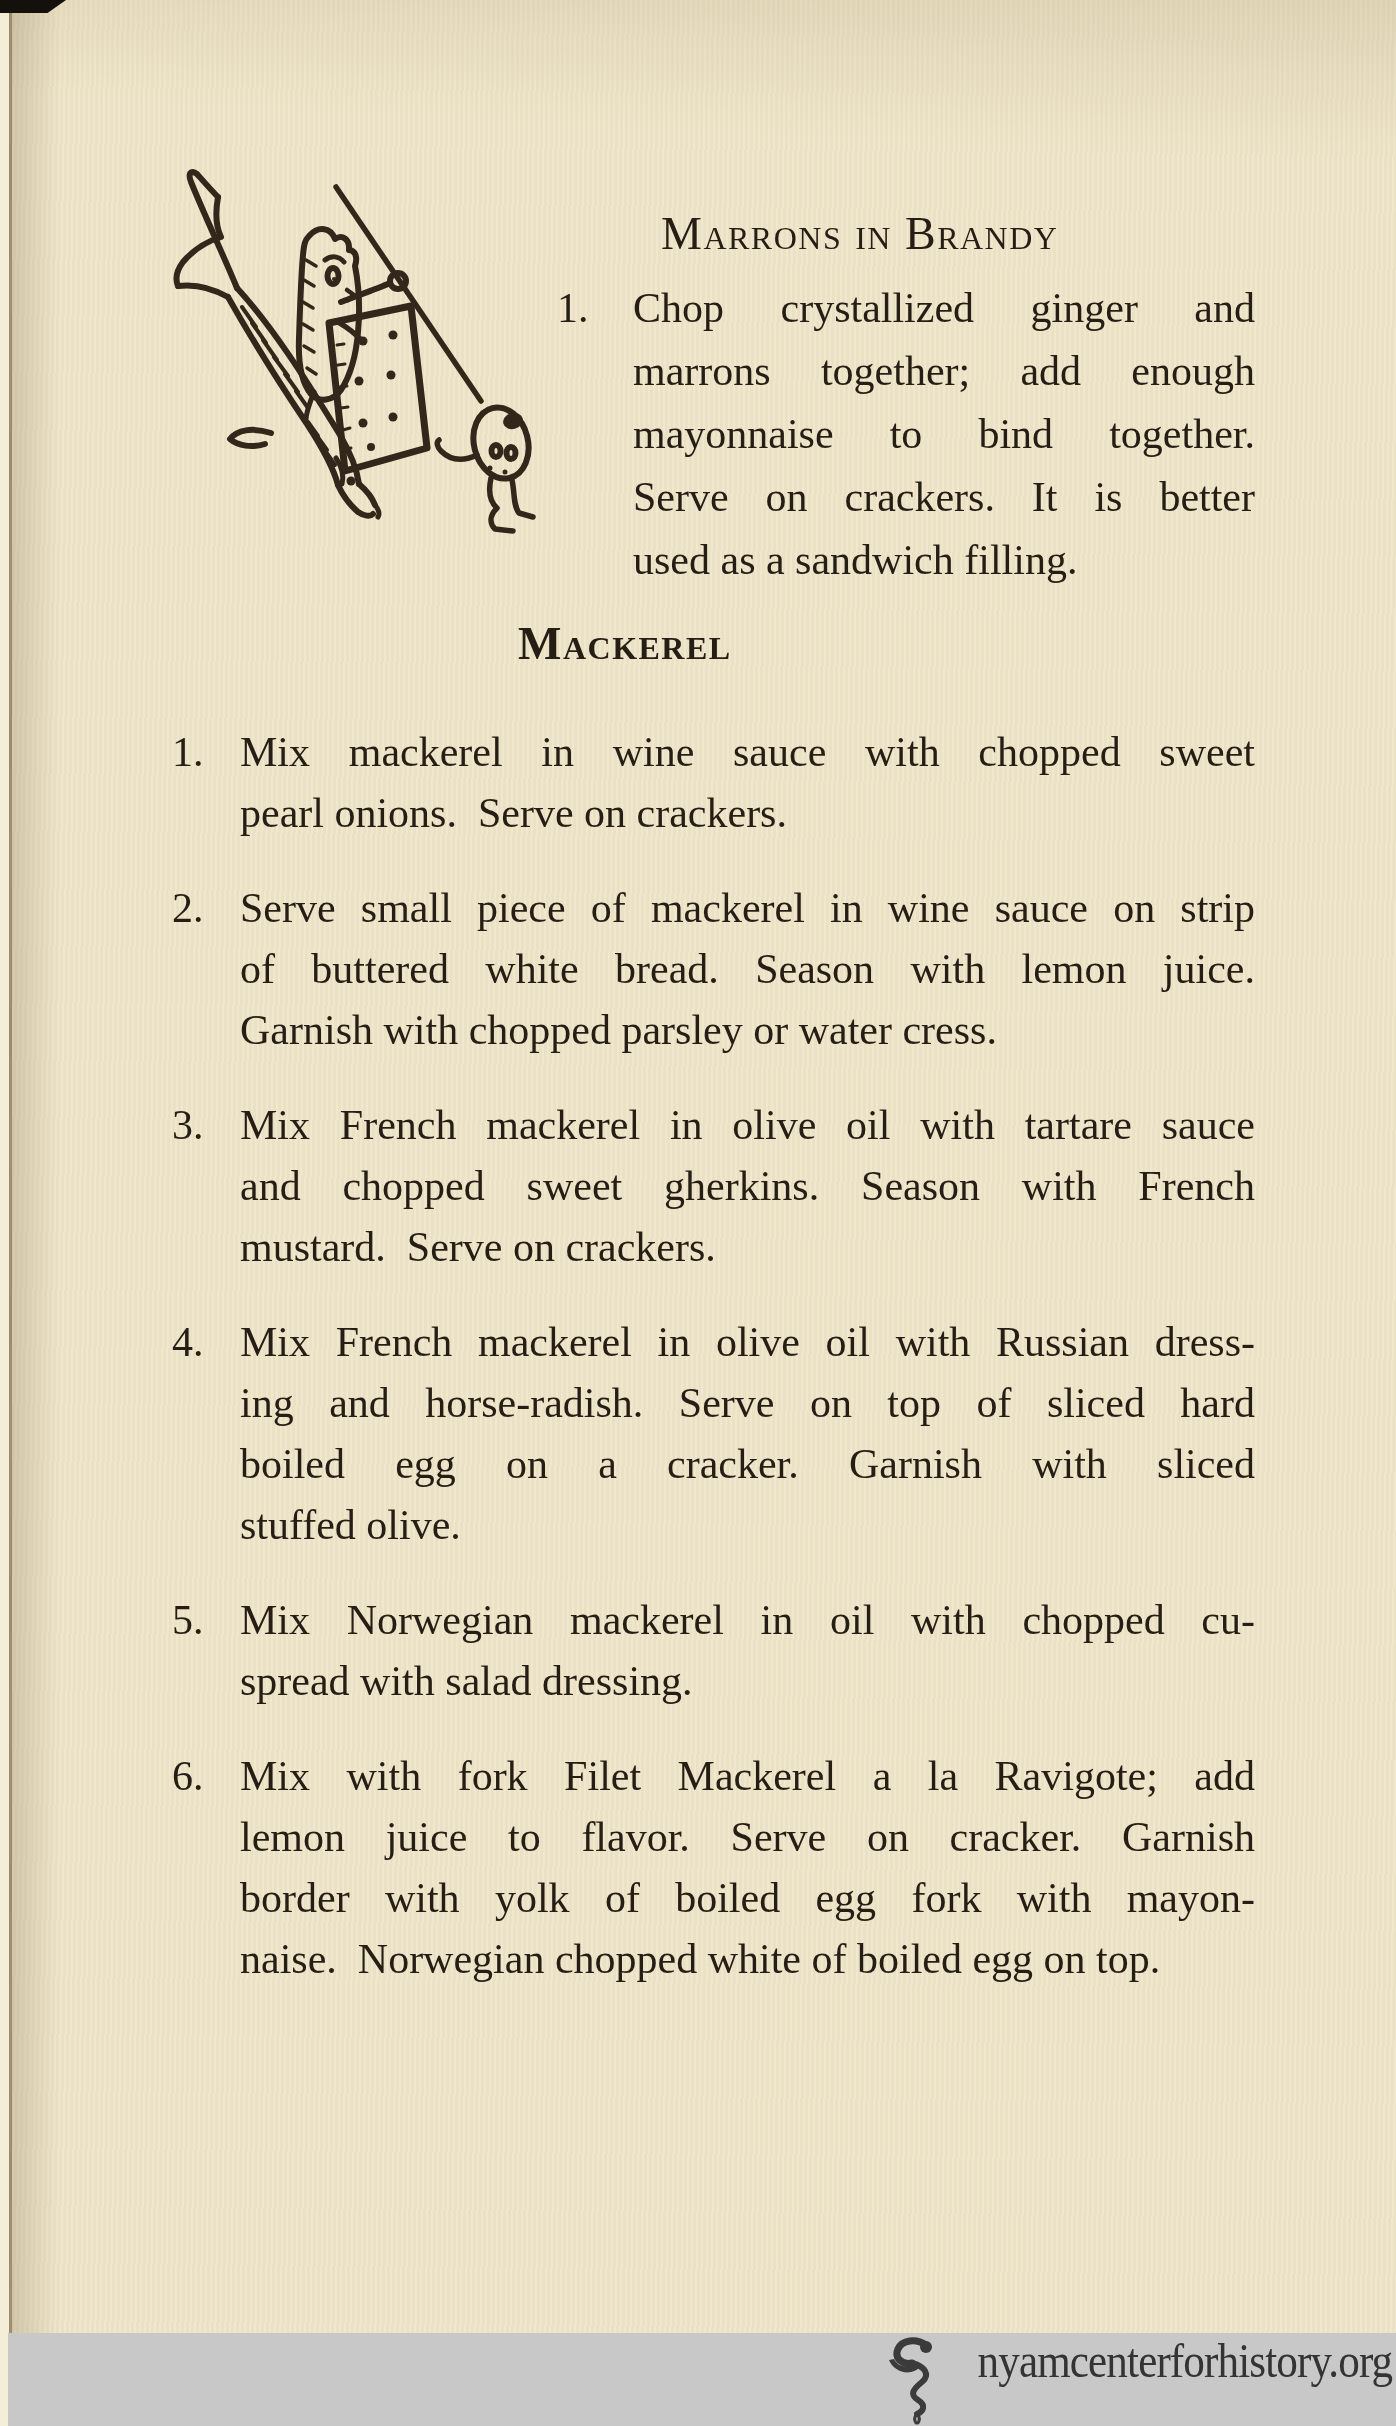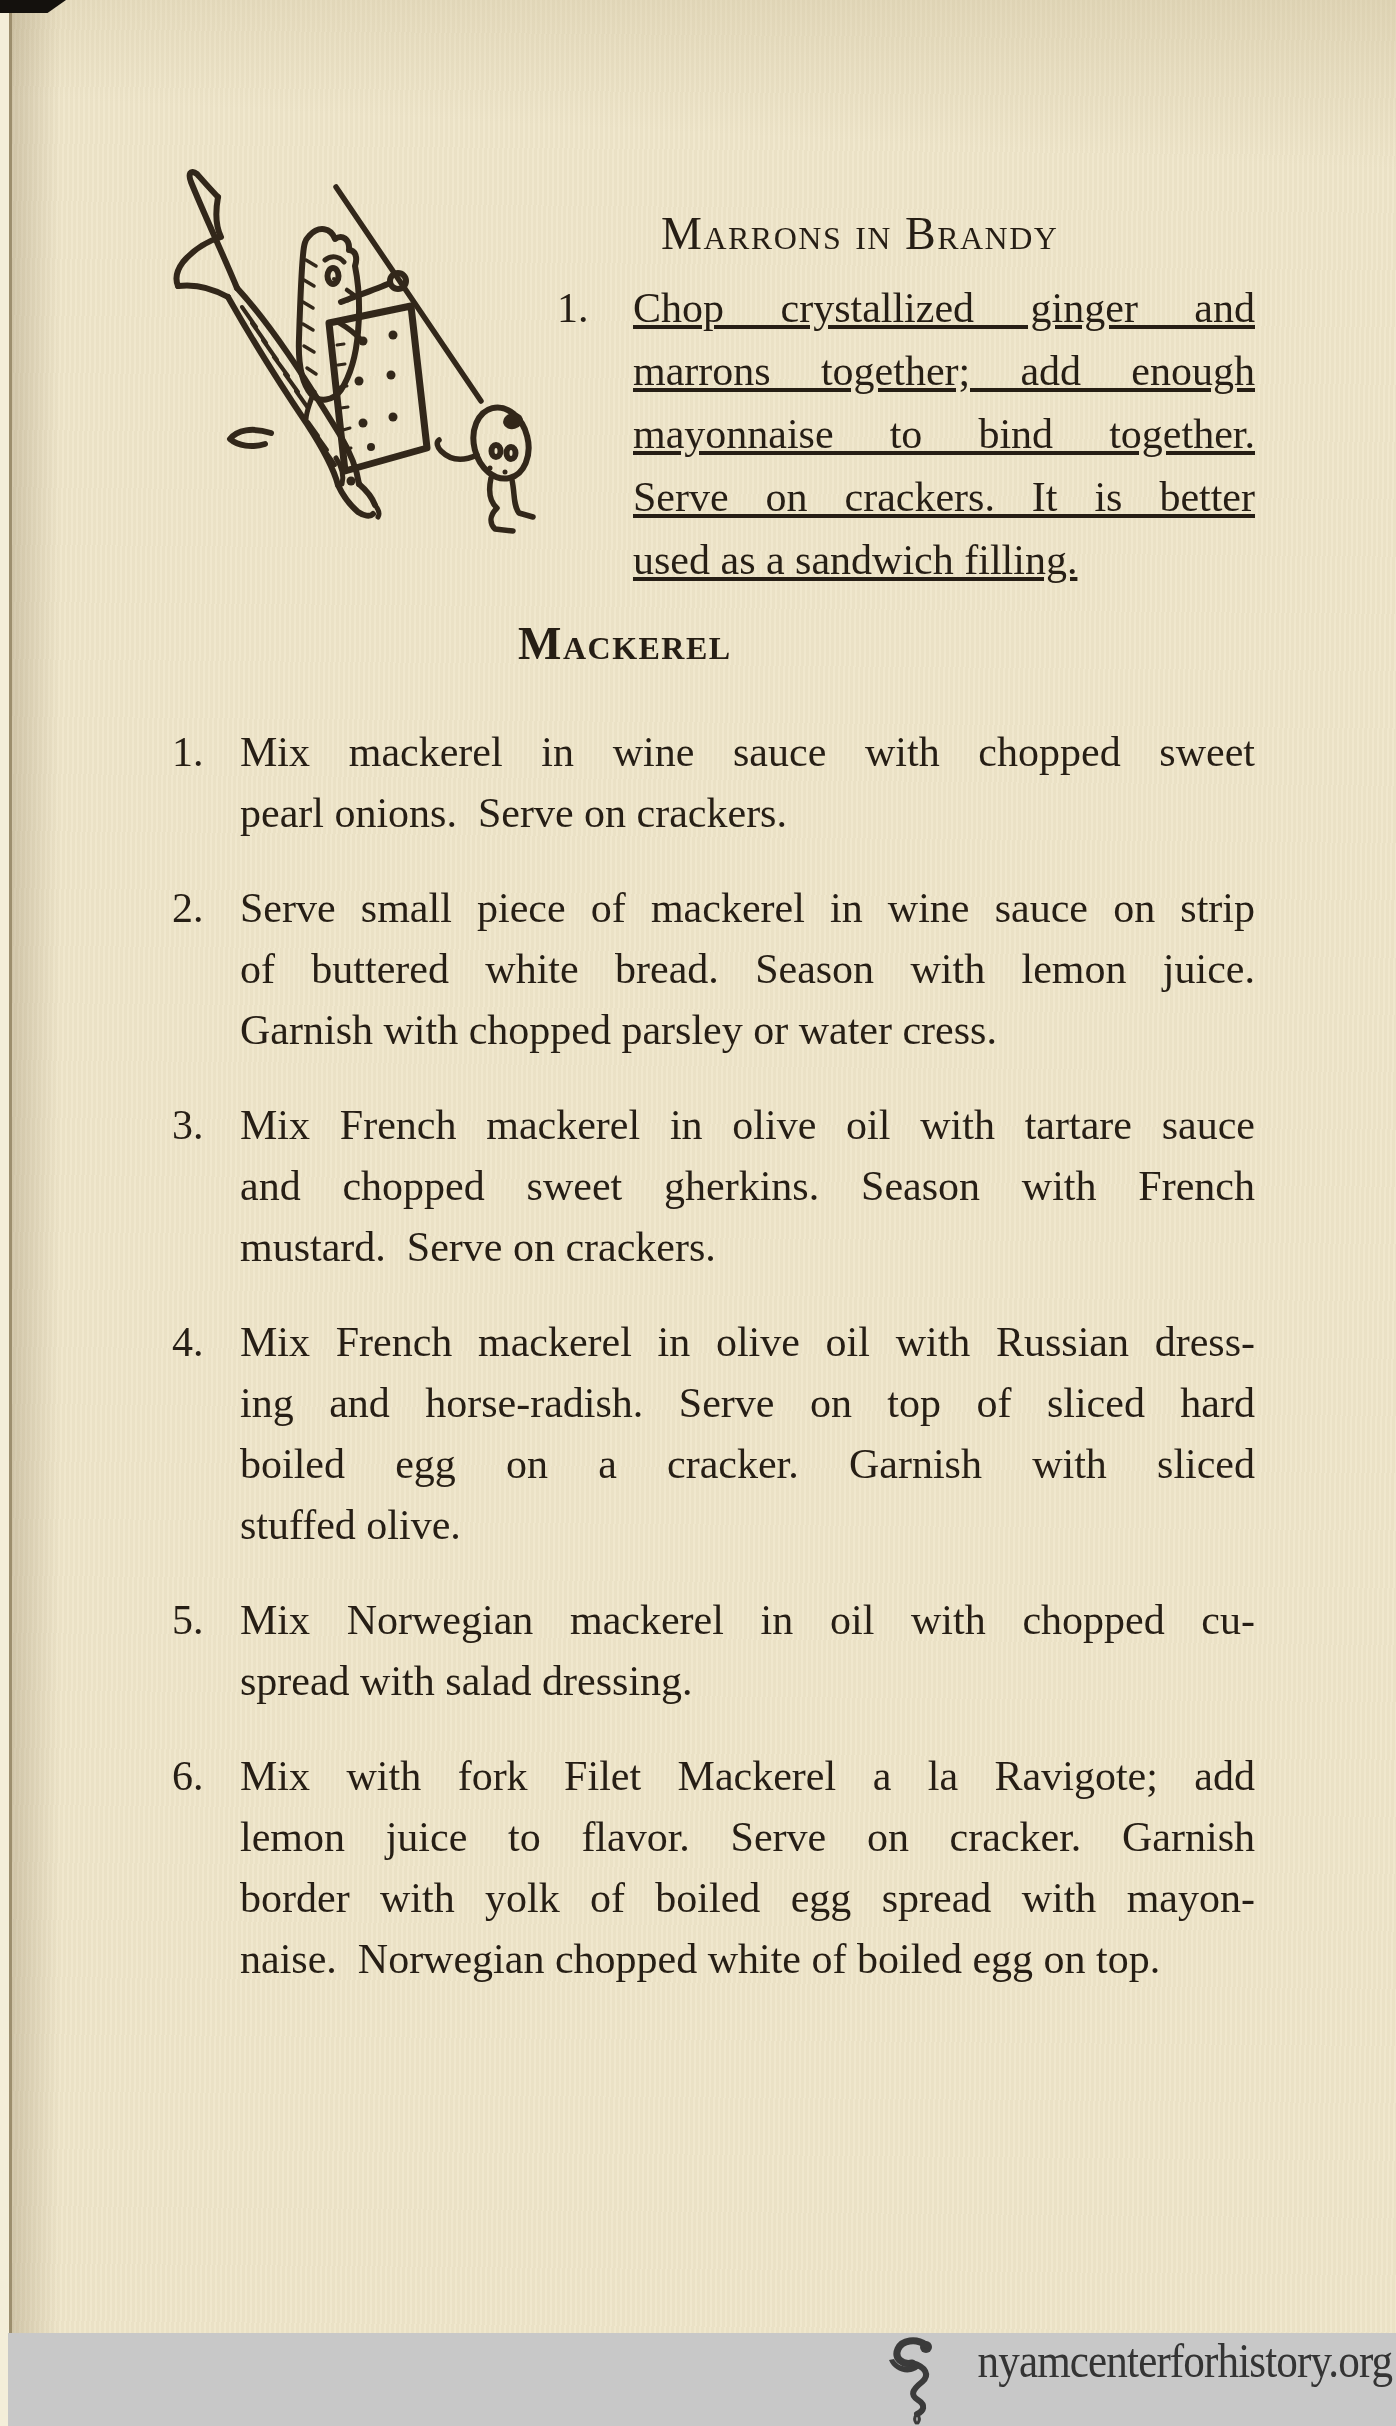--- a/index.html
+++ b/index.html
@@ -31,21 +31,21 @@
   .num{font-size:42px;color:#261e15;}
   .ln{font-size:42px;color:#261e15;overflow:hidden;}
   .j{text-align:justify;}
   .j::after{content:"";display:inline-block;width:100%;height:0;}
   .last{white-space:pre;text-align:left;}
 
   
   .marrons-item{position:absolute;left:557px;top:277px;}
   .marrons-item .num{width:76px;line-height:63px;}
   .mlines{width:622px;}
-  .mlines .ln{height:63px;line-height:63px;text-decoration:underline;}
+  .mlines .ln{height:63px;line-height:63px;}
 
   
   .mack{position:absolute;left:172px;top:722px;width:1083px;}
   .mack .item{margin-bottom:34px;}
   .mack .num{width:68px;line-height:61px;}
   .mack .lines{width:1015px;}
   .mack .ln{height:61px;line-height:61px;}
 
   
   .wm-bar{position:absolute;left:8px;bottom:0;width:100%;height:93px;background:#c8c8c8;}
@@ -179,21 +179,21 @@
         <div class="ln j">Mix Norwegian mackerel in oil with chopped cu-</div>
         <div class="ln last">spread with salad dressing.</div>
       </div>
     </div>
 
     <div class="item">
       <div class="num">6.</div>
       <div class="lines">
         <div class="ln j">Mix with fork Filet Mackerel a la Ravigote; add</div>
         <div class="ln j">lemon juice to flavor.  Serve on cracker.  Garnish</div>
-        <div class="ln j">border with yolk of boiled egg spread with mayon-</div>
+        <div class="ln j">border with yolk of boiled egg fork with mayon-</div>
         <div class="ln last">naise.  Norwegian chopped white of boiled egg on top.</div>
       </div>
     </div>
 
   </section>
 
   <footer class="wm-bar">
     <svg class="wm-icon" viewBox="0 0 56 88">
       <g stroke="#3b3b3b" fill="none" stroke-linecap="round" stroke-linejoin="round">
         <circle cx="40" cy="10" r="6" fill="#3b3b3b" stroke="none"></circle>

